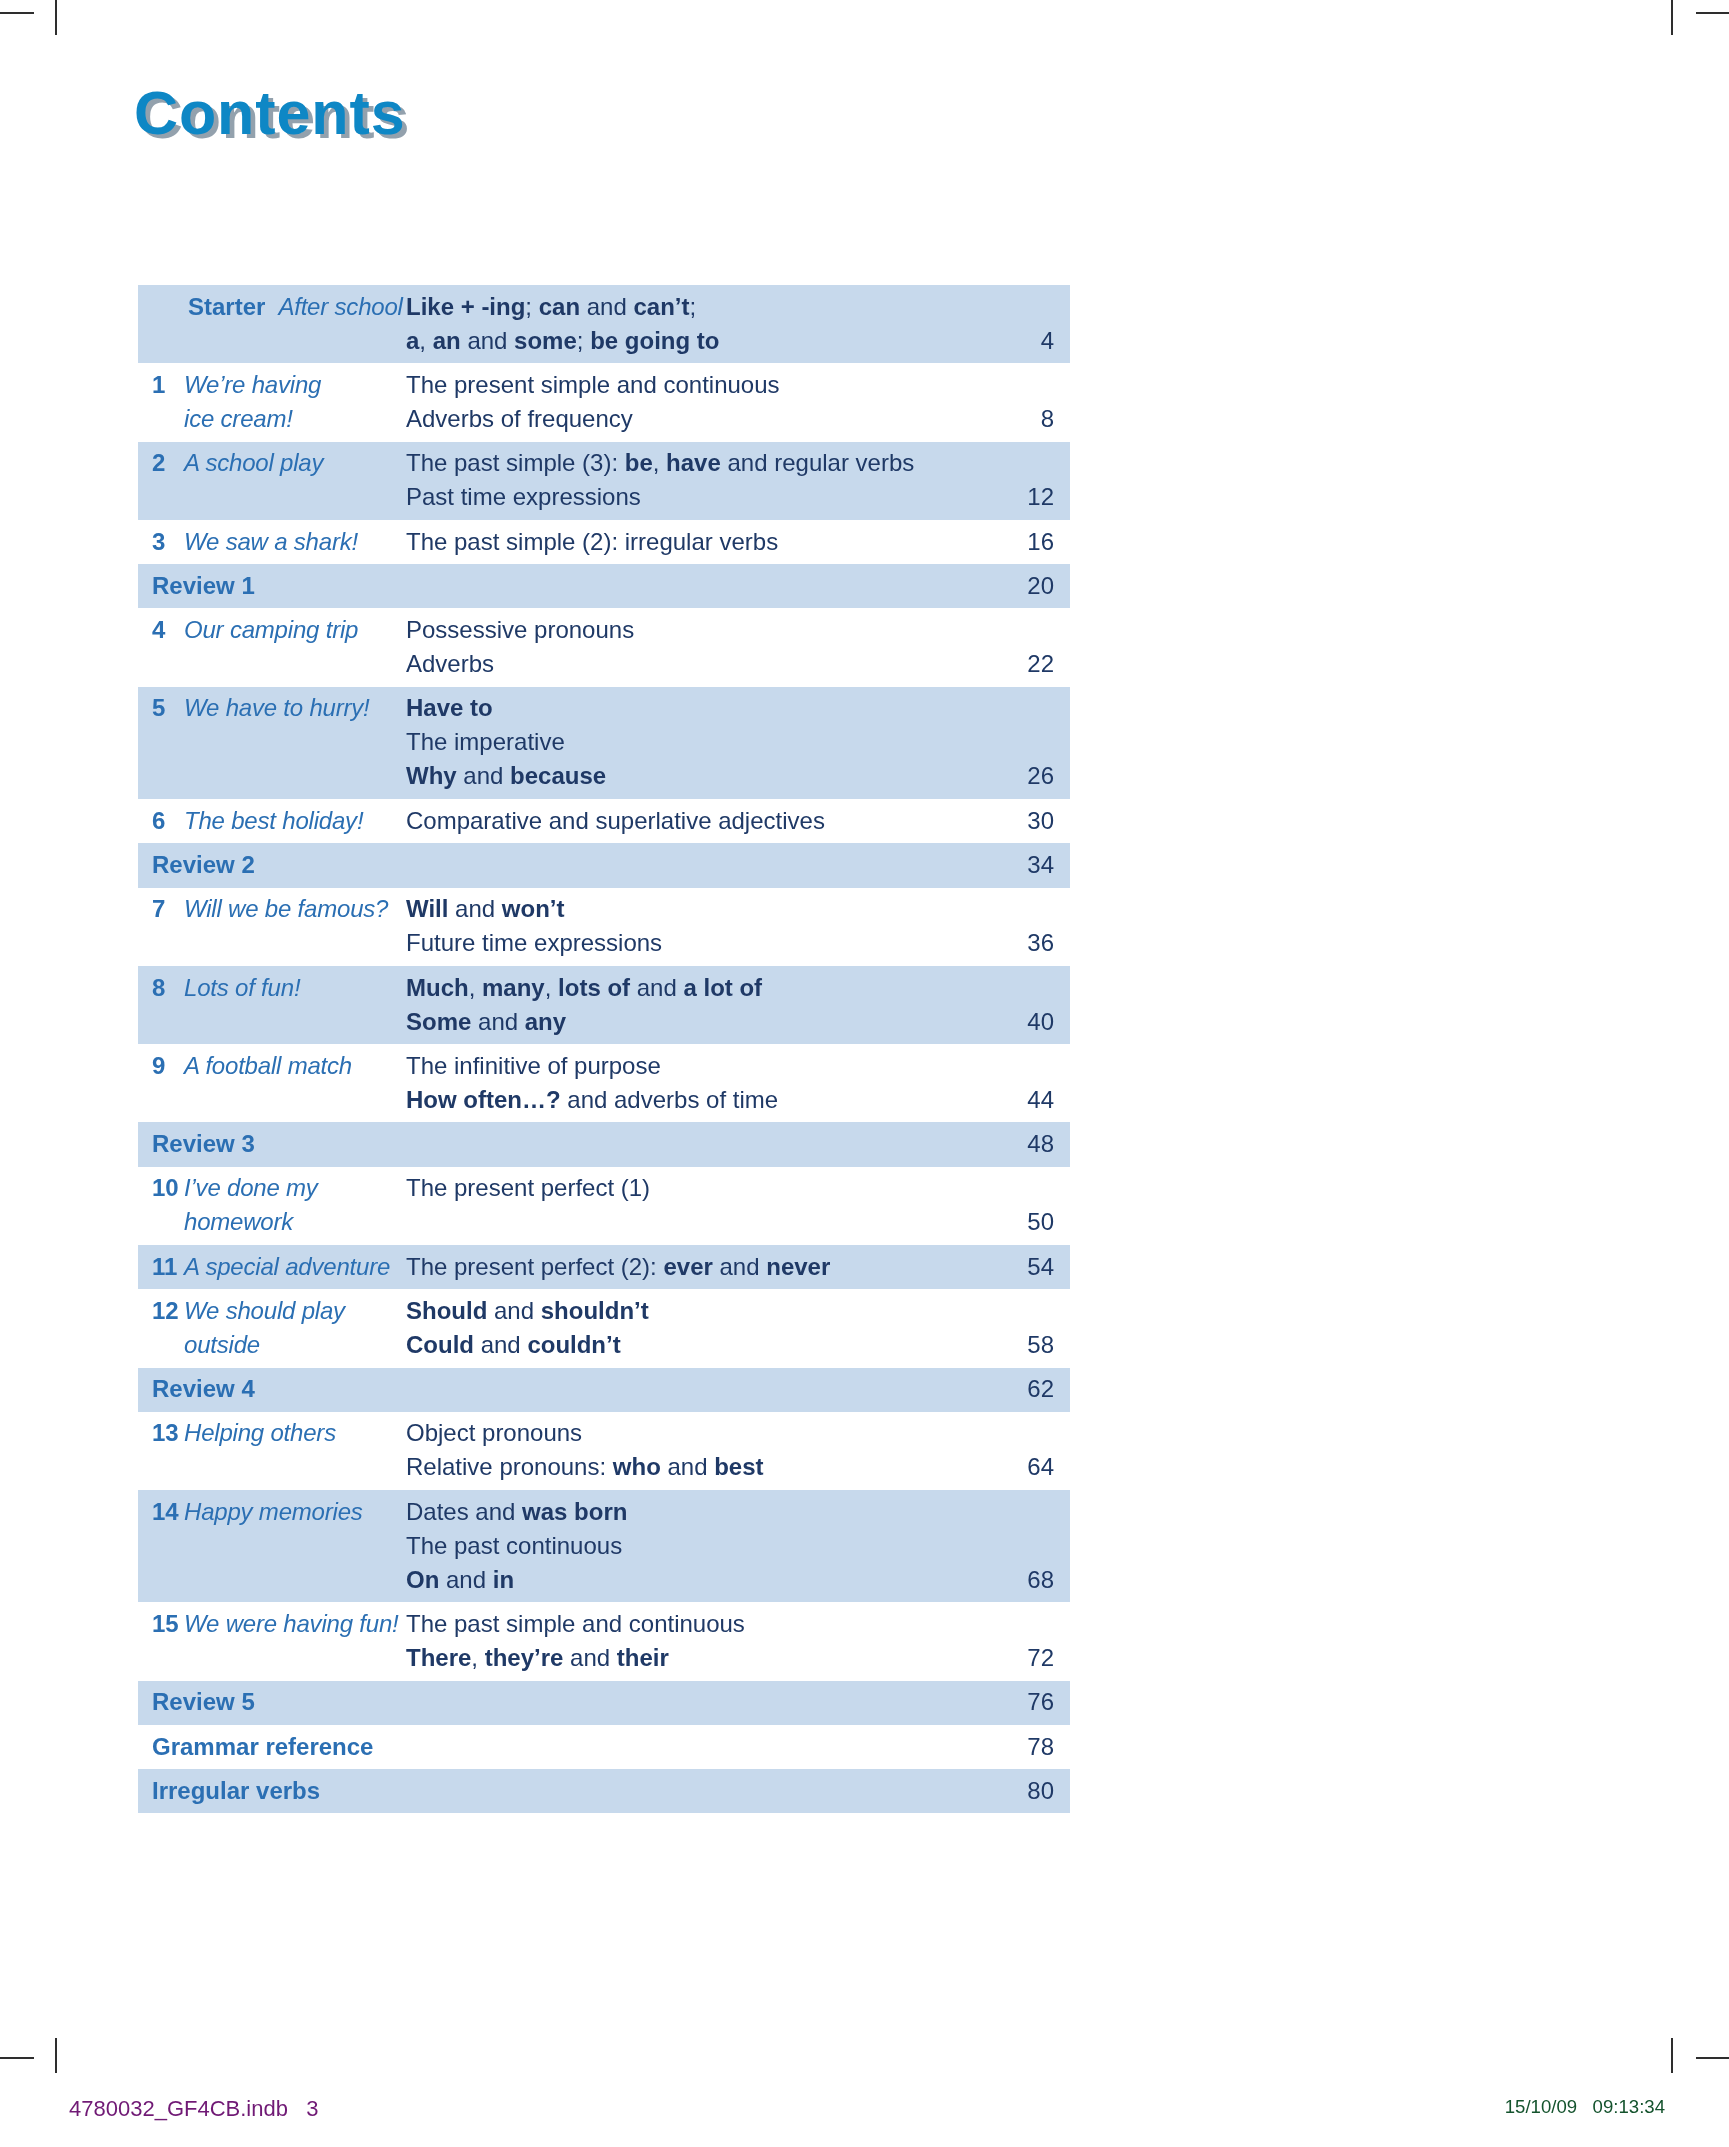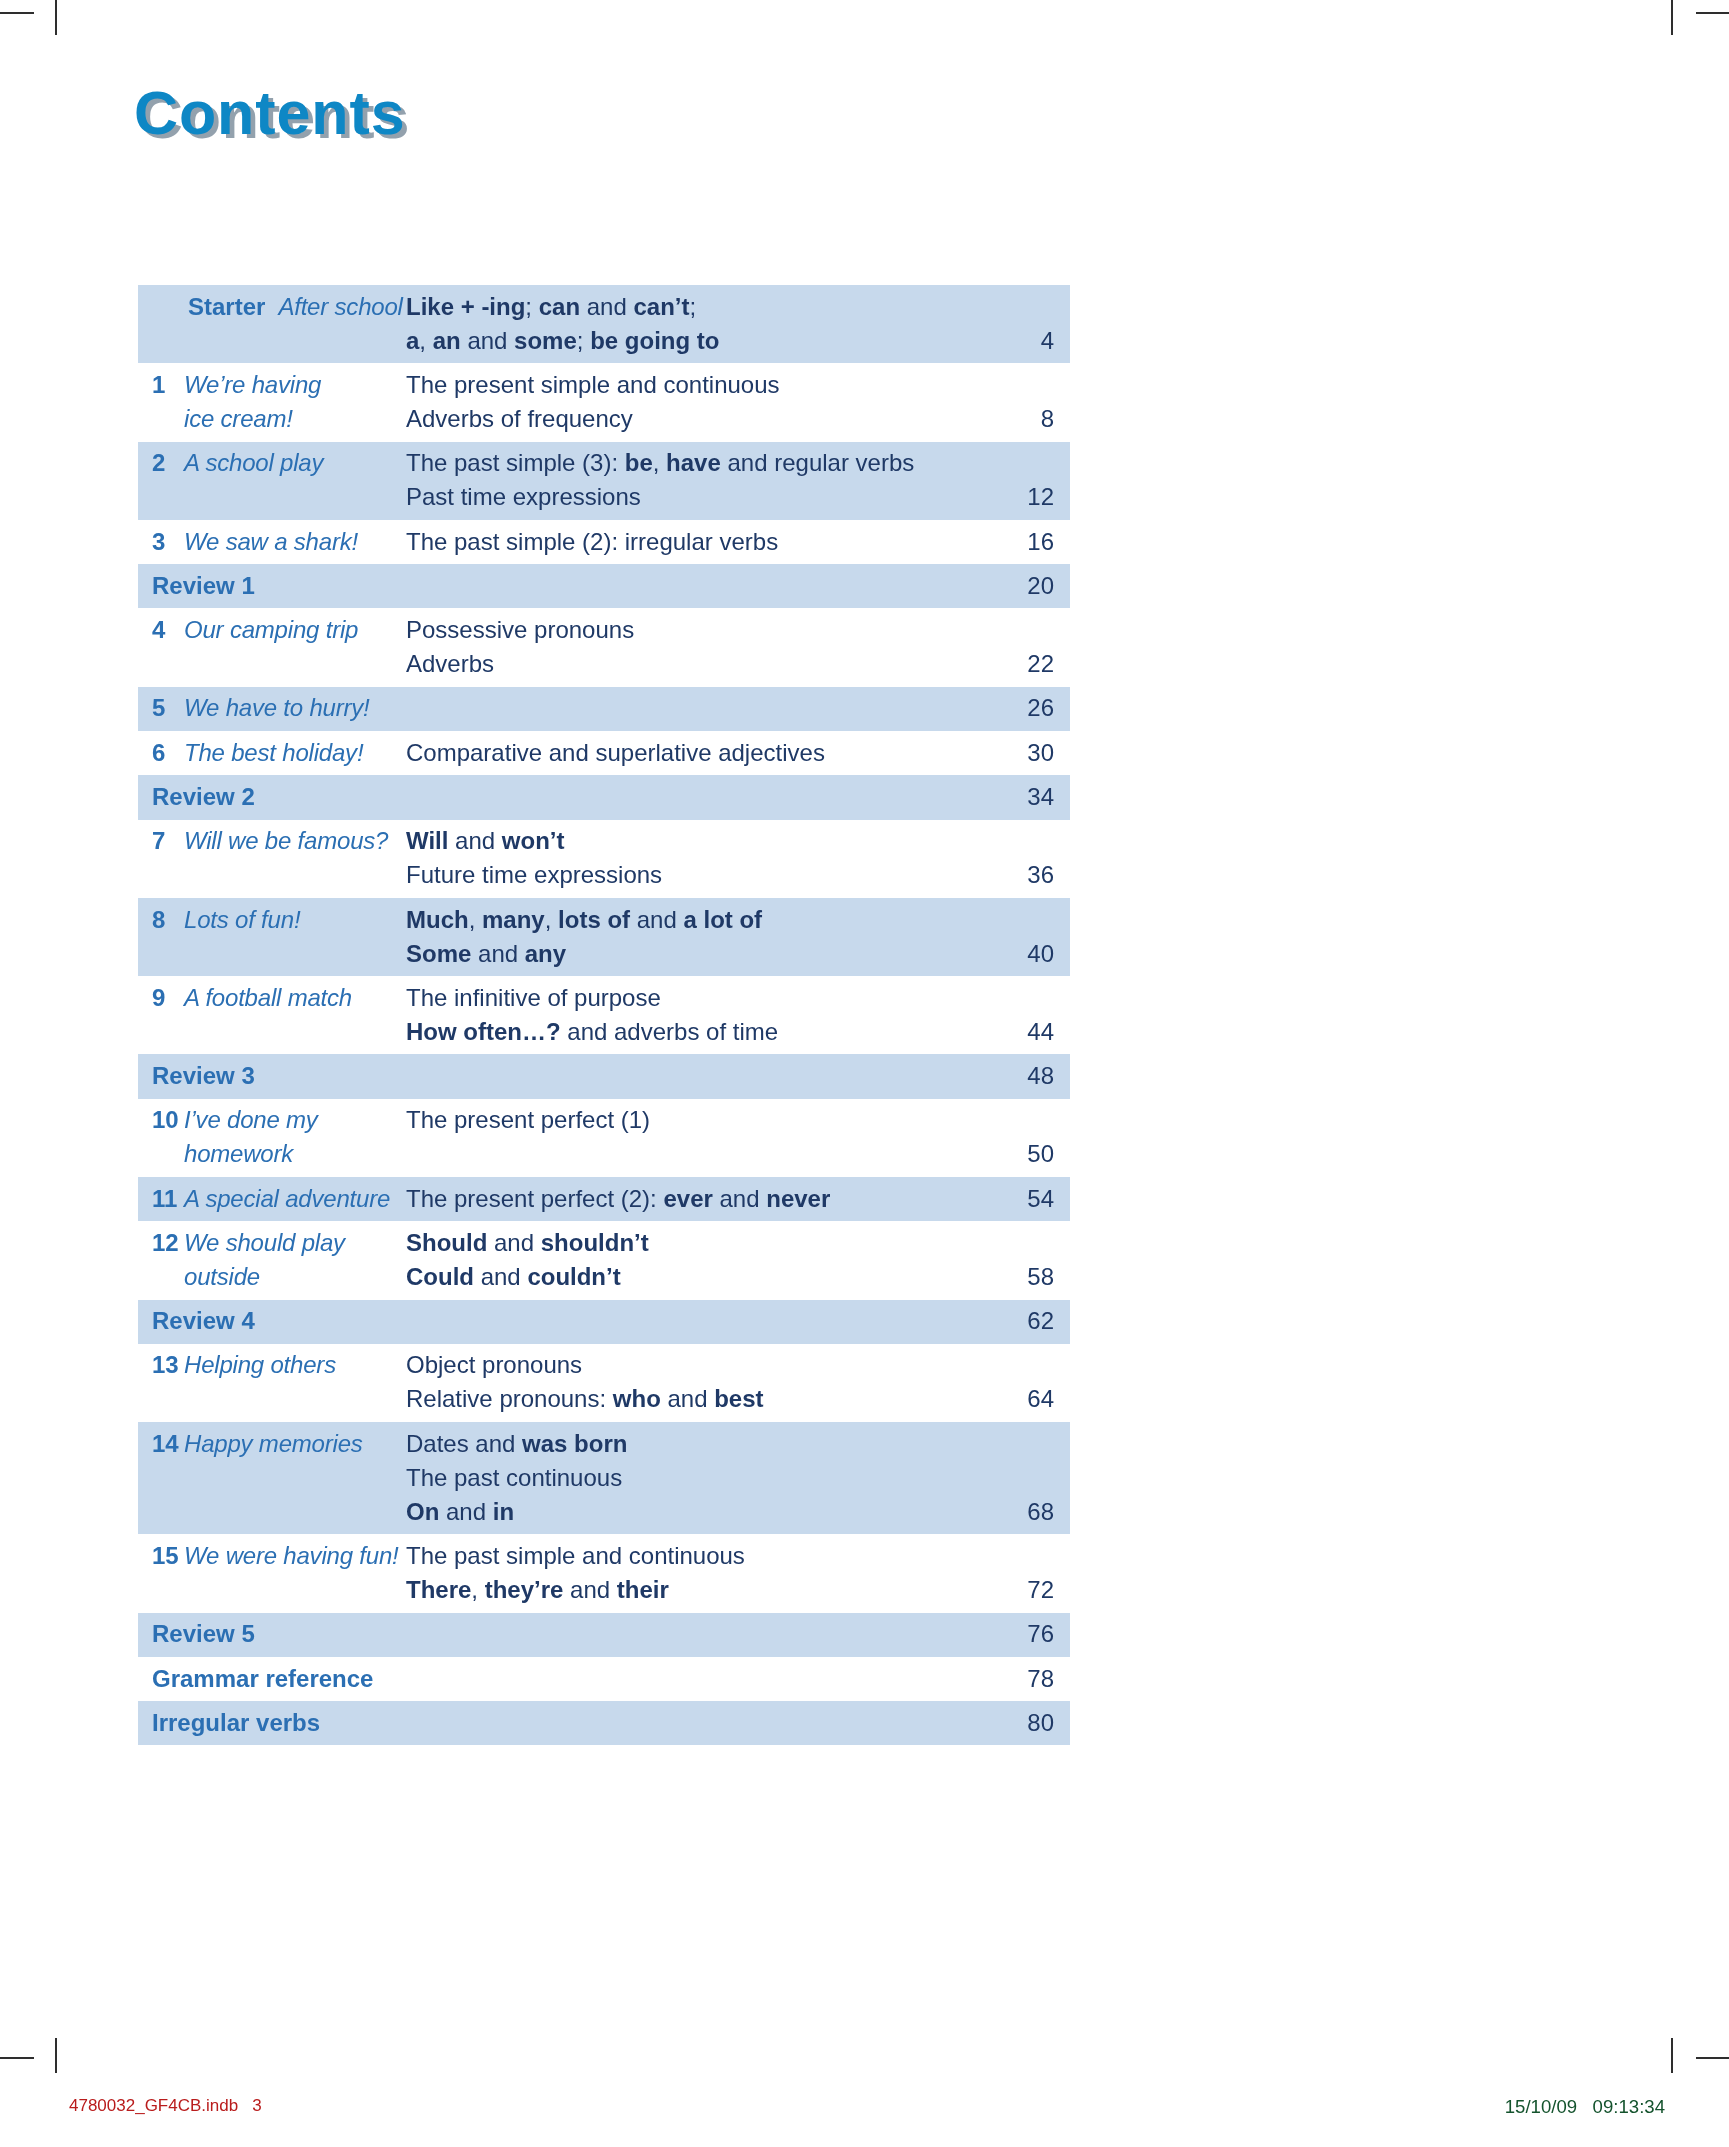--- a/index.html
+++ b/index.html
@@ -53,21 +53,21 @@
   .desc{flex:1 1 auto;padding-right:15px;}
   .desc .b{font-weight:bold;}
   .page-num{
     flex:0 0 52px;margin-left:auto;text-align:right;
     align-self:flex-end;color:var(--navy);
   }
   .section-label{flex:1;font-weight:bold;color:var(--blue);}
 
   .footer-left{
     position:absolute;left:69px;top:2096px;
-    font-size:17px;color:#b91c1c;white-space:pre;
+    font-size:22px;color:#701a75;white-space:pre;
   }
   .footer-right{
     position:absolute;right:64px;top:2096px;
     font-size:18.6px;color:#14532d;white-space:pre;
   }
 </style>
 </head>
 <body>
 
 <div class="sheet">
@@ -153,20 +153,25 @@
         </div>
         <div class="page-num">22</div>
       </div>
       <div class="row shaded">
         <div class="cell-nt">
           <span class="num">5</span>
           <div class="title">
             <div>We have to hurry!</div>
           </div>
         </div>
+        <div class="desc">
+          <div><span class="b">Have to</span></div>
+          <div><span>The imperative</span></div>
+          <div><span class="b">Why</span><span> and </span><span class="b">because</span></div>
+        </div>
         <div class="page-num">26</div>
       </div>
       <div class="row">
         <div class="cell-nt">
           <span class="num">6</span>
           <div class="title">
             <div>The best holiday!</div>
           </div>
         </div>
         <div class="desc">

